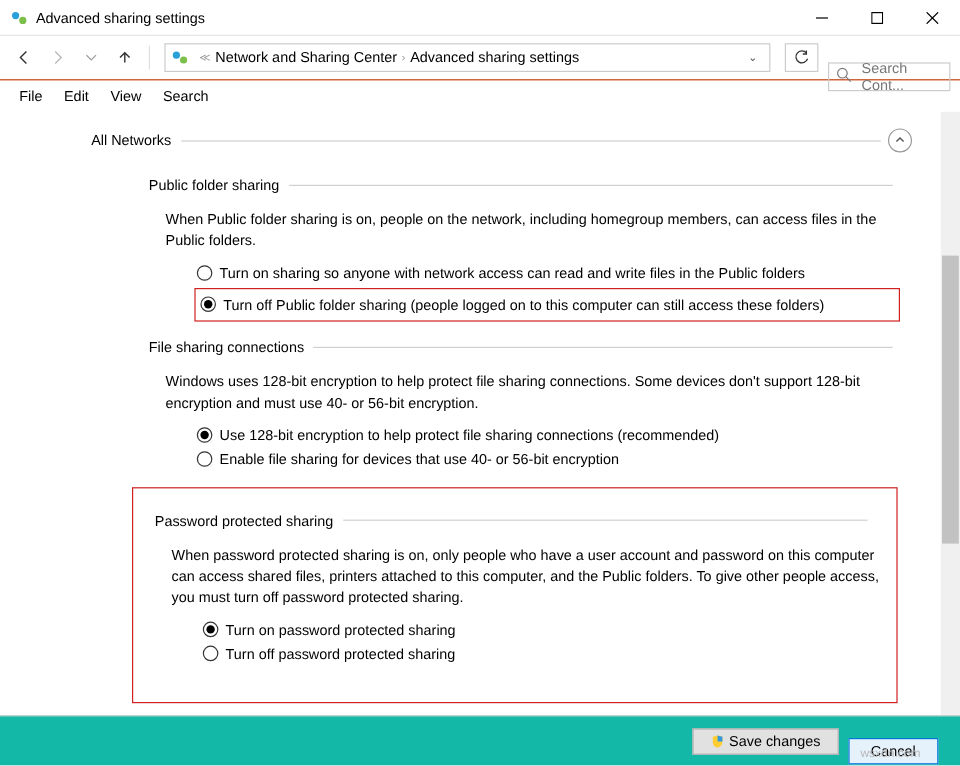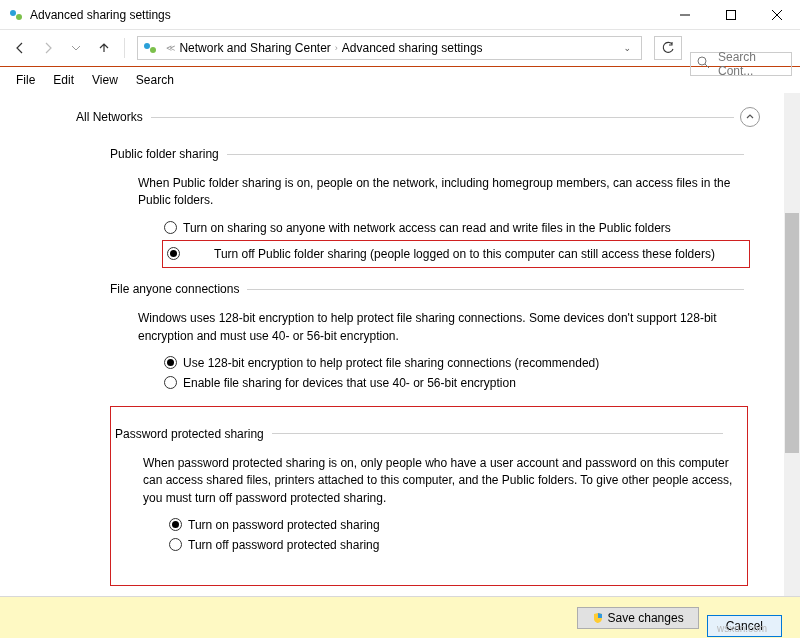--- a/index.html
+++ b/index.html
@@ -30,38 +30,38 @@
     .scroll-area { position: absolute; left: 0; right: 16px; top: 0; bottom: 0; padding: 8px 16px 8px 16px; }
     .scrollbar { position: absolute; right: 0; top: 0; bottom: 0; width: 16px; background: #f0f0f0; }
     .thumb { position: absolute; left: 1px; right: 1px; top: 120px; height: 240px; background: #c2c2c2; }
     
     .section-head { display: flex; align-items: center; padding: 6px 0; margin-left: 60px; margin-right: 8px; }
     .section-head .label { font-size: 12px; }
     .section-head .line { flex: 1; height: 1px; background: #d0d0d0; margin-left: 8px; }
     .collapse-btn { width: 20px; height: 20px; border: 1px solid #999; border-radius: 50%; display: flex; align-items: center; justify-content: center; font-size: 9px; color: #555; margin-left: 6px; }
     
     .sub-head { display: flex; align-items: center; padding: 4px 0; margin-left: 94px; margin-right: 24px; margin-top: 10px; }
-    .sub-head .label { font-size: 12px; }
+    .sub-head .label { font-size: 12px; margin-left: 14px; }
     .sub-head .line { flex: 1; height: 1px; background: #d0d0d0; margin-left: 8px; }
     
     .desc { font-size: 12px; color: #000; margin: 10px 24px 10px 122px; line-height: 1.45; }
     
     .radio-row { display: flex; align-items: flex-start; margin: 3px 24px 3px 148px; }
     .radio { width: 13px; height: 13px; border: 1px solid #333; border-radius: 50%; margin-right: 6px; margin-top: 1px; flex-shrink: 0; display: flex; align-items: center; justify-content: center; }
     .radio.checked::after { content: ''; width: 7px; height: 7px; background: #000; border-radius: 50%; }
     .radio-label { font-size: 12px; line-height: 1.4; }
     
     .redbox { border: 1px solid #d02020; }
     .redbox1 { margin: 0 18px 0 146px; padding: 2px; }
     .redbox2 { margin: 14px 20px 0 94px; padding: 6px 0 28px 0; }
     .redbox2 .sub-head { margin-left: 4px; }
     .redbox2 .desc { margin-left: 32px; margin-right: 12px; }
     .redbox2 .radio-row { margin-left: 58px; }
     
-    .footer { position: absolute; bottom: 0; left: 0; right: 0; height: 42px; background: #fef9c3; border-top: 1px solid #d8d8d8; display: flex; align-items: center; justify-content: flex-end; padding: 0 18px; gap: 8px; }
+    .footer { position: absolute; bottom: 0; left: 0; right: 0; height: 42px; background: #14b8a6; border-top: 1px solid #d8d8d8; display: flex; align-items: center; justify-content: flex-end; padding: 0 18px; gap: 8px; }
     .btn { background: #e1e1e1; border: 1px solid #adadad; padding: 3px 14px; font-size: 12px; display: flex; align-items: center; gap: 4px; }
     .btn.primary { border: 1px solid #0078d7; background: #e5f1fb; padding: 3px 18px; margin-top: 16px; }
     .shield { width: 12px; height: 12px; display: inline-block; }
     
     .watermark { position: absolute; bottom: 4px; right: 33px; font-size: 10px; color: #b8b8b8; pointer-events: none; }
   </style>
 </head>
 <body>
 
 <div class="titlebar">
@@ -163,28 +163,28 @@
     <div class="sub-head">
       <span class="label">Public folder sharing</span>
       <span class="line"></span>
     </div>
     <div class="desc">When Public folder sharing is on, people on the network, including homegroup members, can access files in the Public folders.</div>
     <div class="radio-row">
       <span class="radio"></span>
       <span class="radio-label">Turn on sharing so anyone with network access can read and write files in the Public folders</span>
     </div>
     <div class="redbox redbox1">
-      <div class="radio-row" style="margin-left:2px; margin-right:2px;gap:28px;">
+      <div class="radio-row" style="margin-left:2px; margin-right:2px;">
         <span class="radio checked"></span>
         <span class="radio-label">Turn off Public folder sharing (people logged on to this computer can still access these folders)</span>
       </div>
     </div>
 
     <div class="sub-head">
-      <span class="label">File anyone connections</span>
+      <span class="label">File sharing connections</span>
       <span class="line"></span>
     </div>
     <div class="desc">Windows uses 128-bit encryption to help protect file sharing connections. Some devices don't support 128-bit encryption and must use 40- or 56-bit encryption.</div>
     <div class="radio-row">
       <span class="radio checked"></span>
       <span class="radio-label">Use 128-bit encryption to help protect file sharing connections (recommended)</span>
     </div>
     <div class="radio-row">
       <span class="radio"></span>
       <span class="radio-label">Enable file sharing for devices that use 40- or 56-bit encryption</span>

